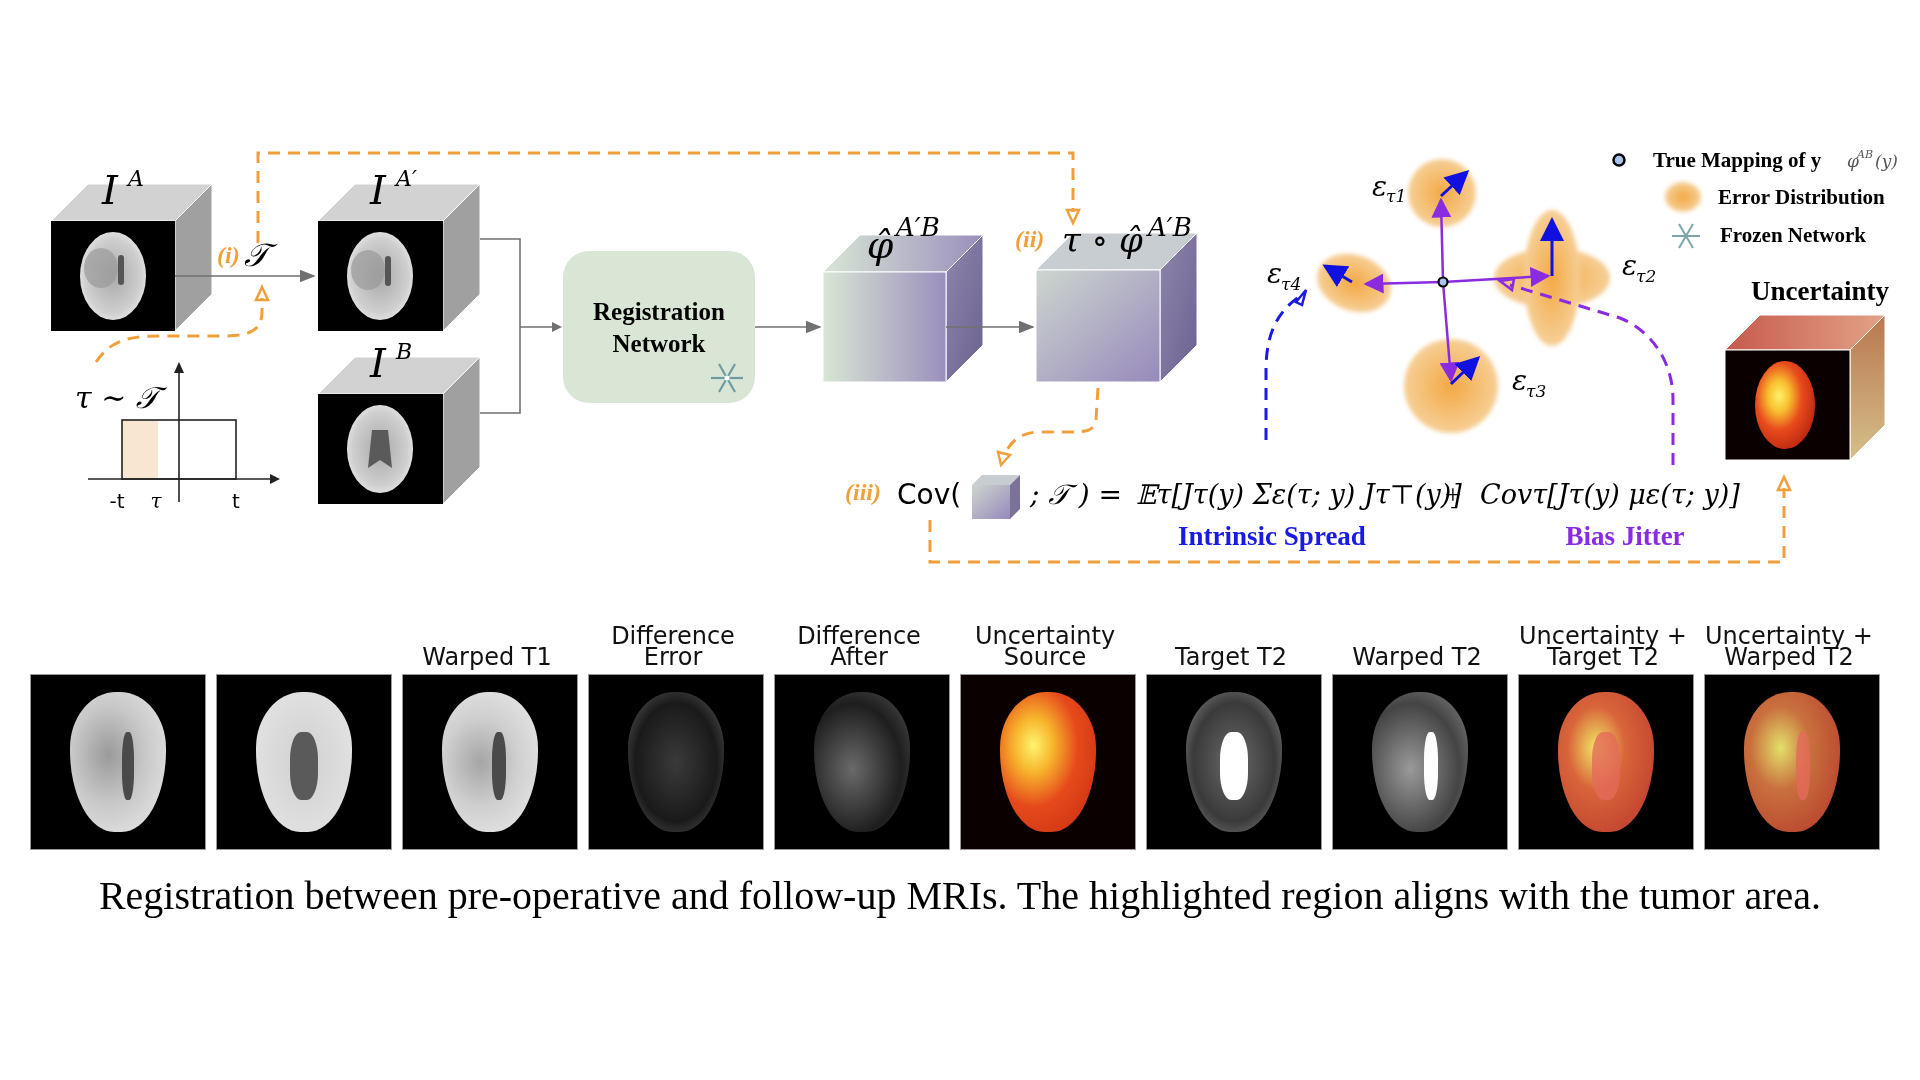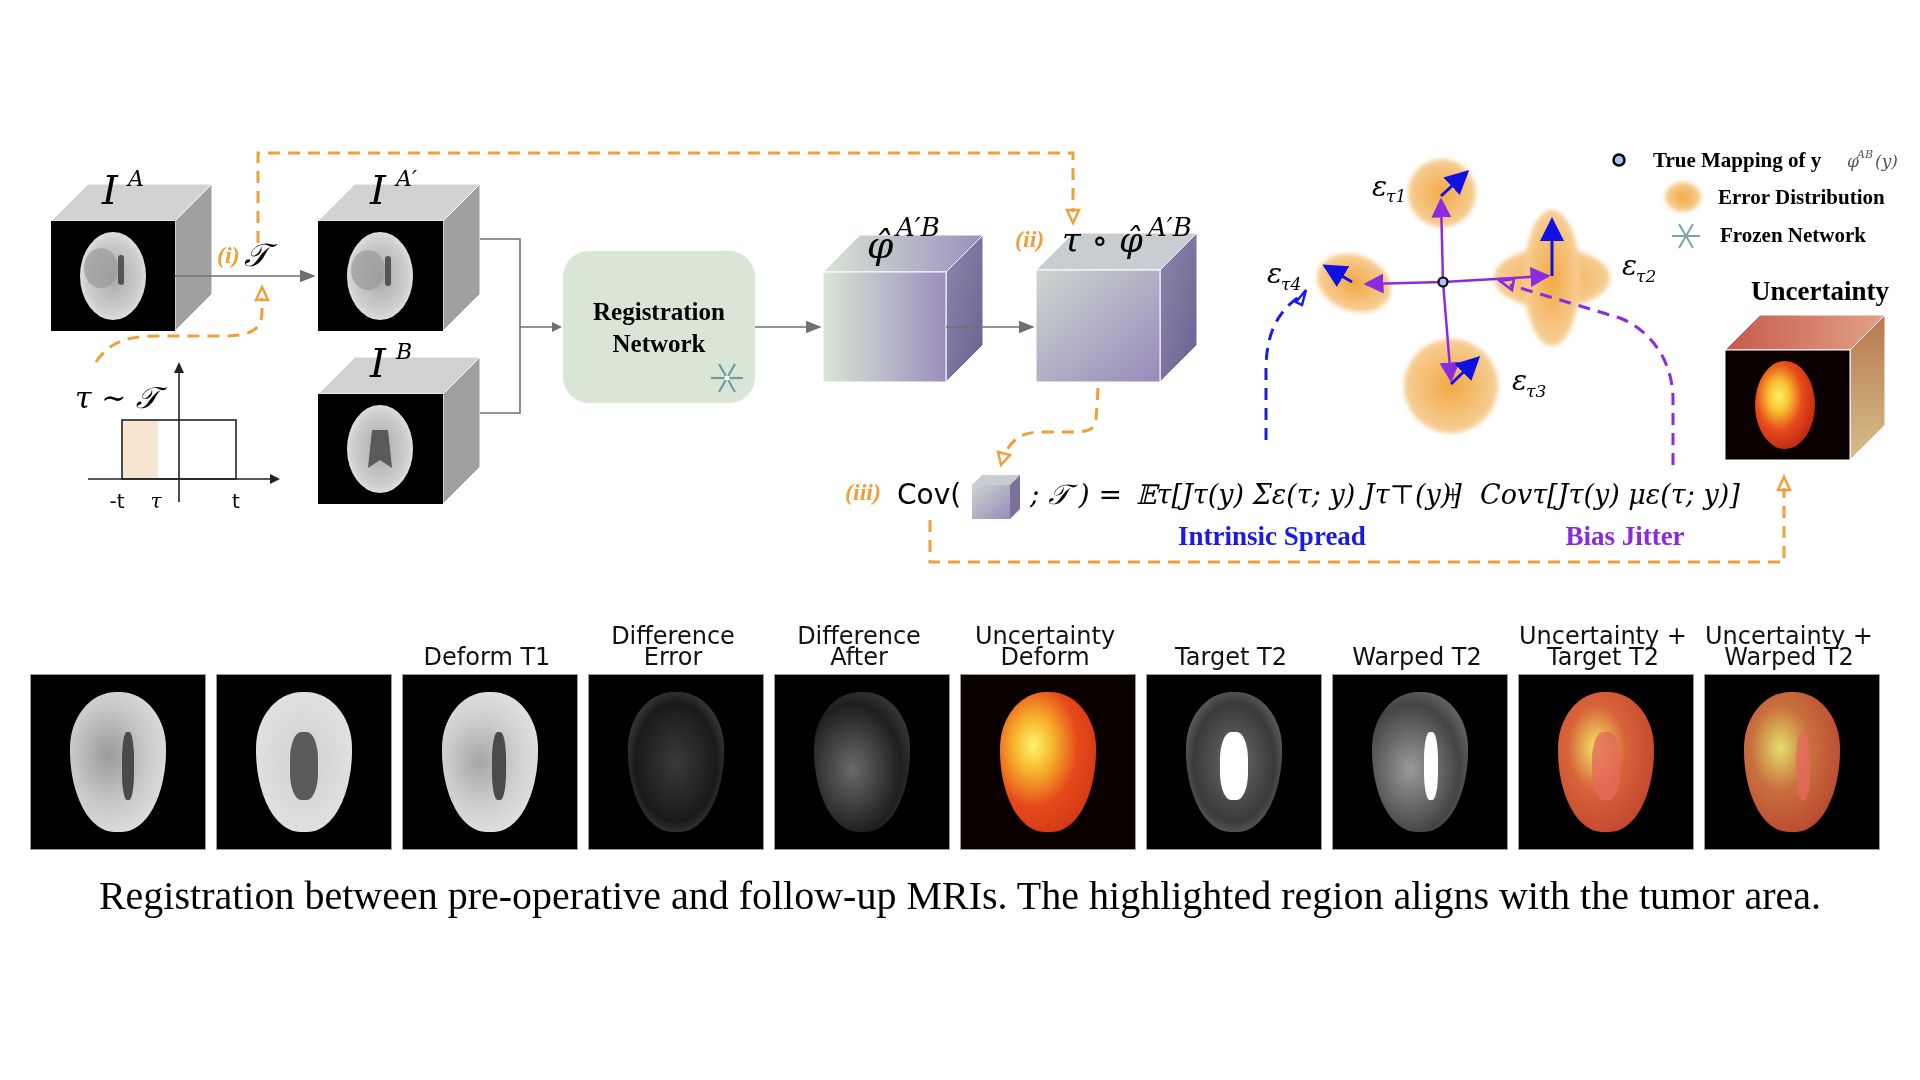--- a/index.html
+++ b/index.html
@@ -246,33 +246,33 @@
 </svg>
 
 <div>
   <div class="panel-label" style="left:22px;top:647px;margin-top:45px;">
       <div>Source T1</div>
     </div>
   <div class="panel-label" style="left:208px;top:677px;">
       <div>Target T1</div>
     </div>
   <div class="panel-label" style="left:394px;top:647px;">
-      <div>Deform T1</div>
+      <div>Warped T1</div>
     </div>
   <div class="panel-label" style="left:580px;top:626px;">
       <div>Difference</div>
       <div>Error</div>
     </div>
   <div class="panel-label" style="left:766px;top:626px;">
       <div>Difference</div>
       <div>After</div>
     </div>
   <div class="panel-label" style="left:952px;top:626px;">
       <div>Uncertainty</div>
-      <div>Deform</div>
+      <div>Source</div>
     </div>
   <div class="panel-label" style="left:1138px;top:647px;">
       <div>Target T2</div>
     </div>
   <div class="panel-label" style="left:1324px;top:647px;">
       <div>Warped T2</div>
     </div>
   <div class="panel-label" style="left:1510px;top:626px;">
       <div>Uncertainty +</div>
       <div>Target T2</div>

